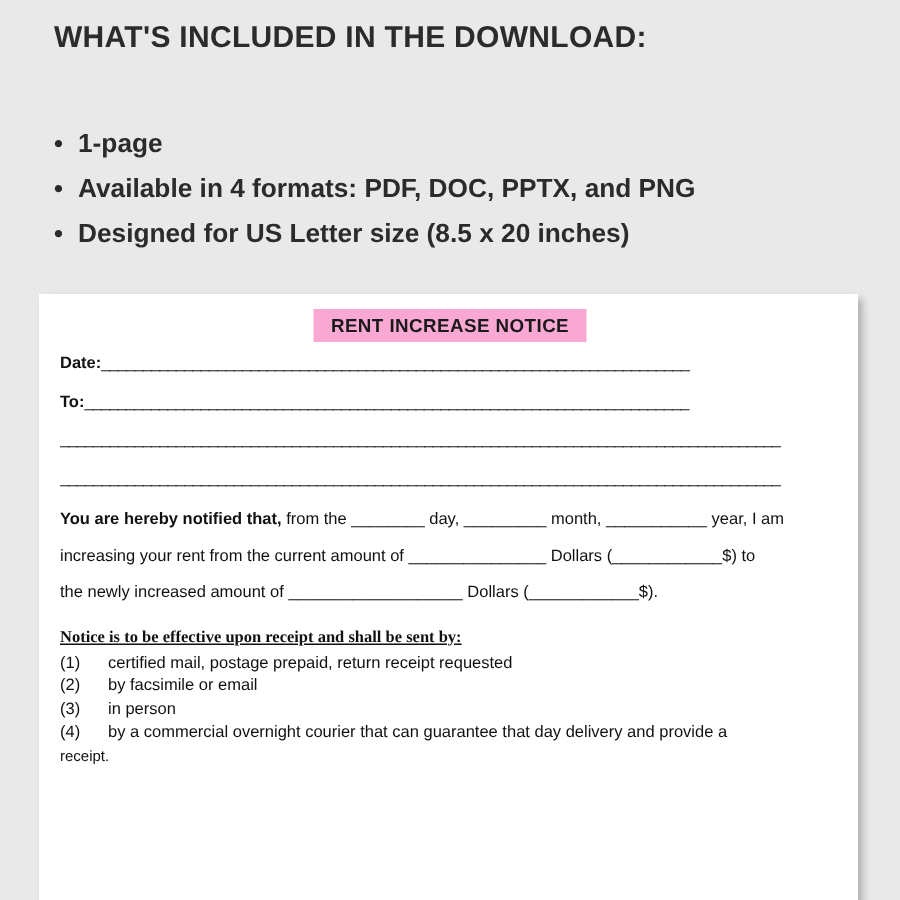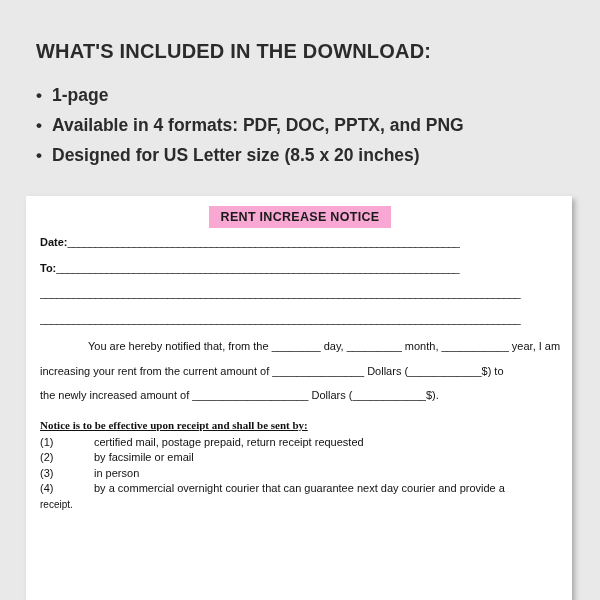--- a/index.html
+++ b/index.html
@@ -19,21 +19,21 @@
   .promo {
     position: absolute;
     left: 0;
     top: 0;
     width: 600px;
     padding: 0;
   }
   .promo-heading {
     position: absolute;
     left: 36px;
-    top: 40px;
+    top: 14px;
     font-size: 20px;
     font-weight: bold;
     letter-spacing: 0.2px;
     color: #2b2b2b;
     white-space: nowrap;
   }
   .promo-list {
     position: absolute;
     left: 36px;
     top: 82px;
@@ -120,22 +120,21 @@
     overflow: hidden;
   }
 
   .para {
     font-size: 11px;
     color: #111;
     line-height: 24.5px;
     margin-top: 2px;
   }
   .para b {
-    font-weight: normal;
-    margin-left: 48px;
+    font-weight: bold;
   }
   .para-line {
     white-space: nowrap;
     overflow: hidden;
   }
 
   .section-head {
     font-size: 11px;
     font-weight: bold;
     text-decoration: underline;
@@ -155,21 +154,20 @@
     color: #111;
     line-height: 15.5px;
     white-space: nowrap;
   }
   .num-marker {
     width: 32px;
     flex: 0 0 32px;
   }
   .num-text {
     flex: 1 1 auto;
-    margin-left: 22px;
   }
   .num-cont {
     font-size: 10px;
     color: #111;
     line-height: 15.5px;
   }
 </style>
 </head>
 <body>
 
@@ -236,21 +234,21 @@
         <span class="num-text">by facsimile or email</span>
       </div>
 
       <div class="num-row">
         <span class="num-marker">(3)</span>
         <span class="num-text">in person</span>
       </div>
 
       <div class="num-row">
         <span class="num-marker">(4)</span>
-        <span class="num-text">by a commercial overnight courier that can guarantee next day courier and provide a</span>
+        <span class="num-text">by a commercial overnight courier that can guarantee that day delivery and provide a</span>
       </div>
 
       <div class="num-cont">receipt.</div>
 
     </div>
 
   </div>
 </div>
 
 </body></html>

